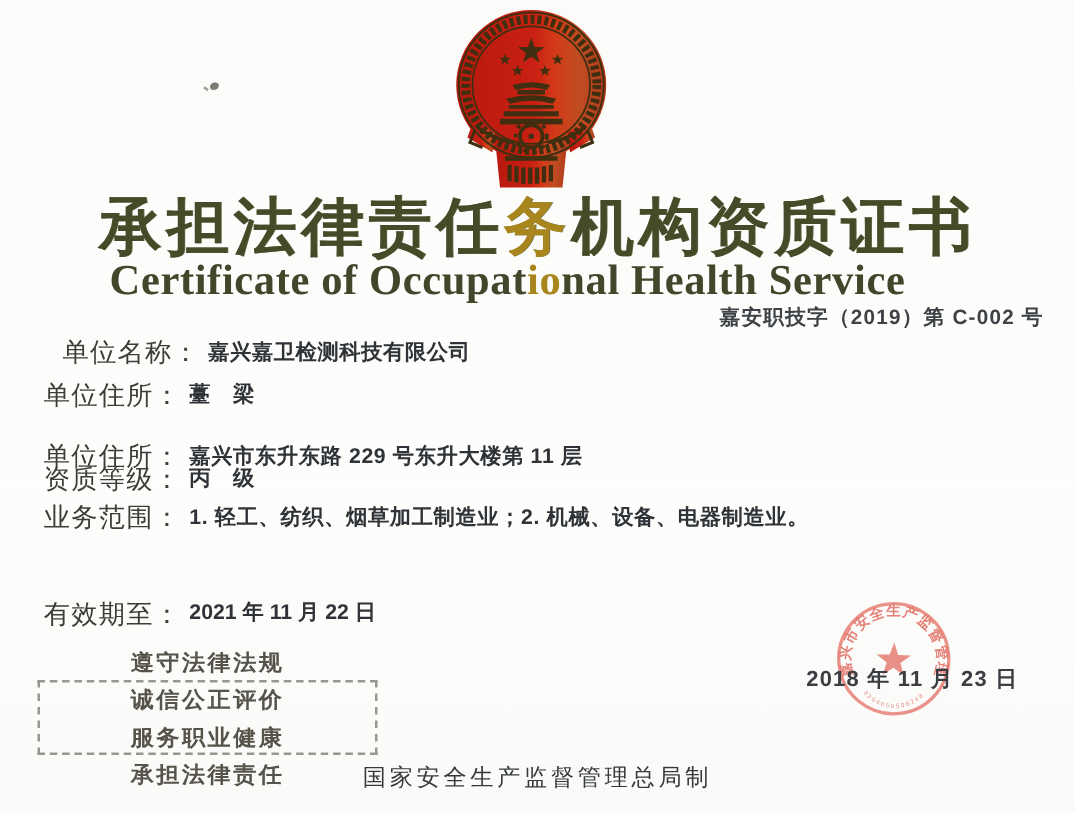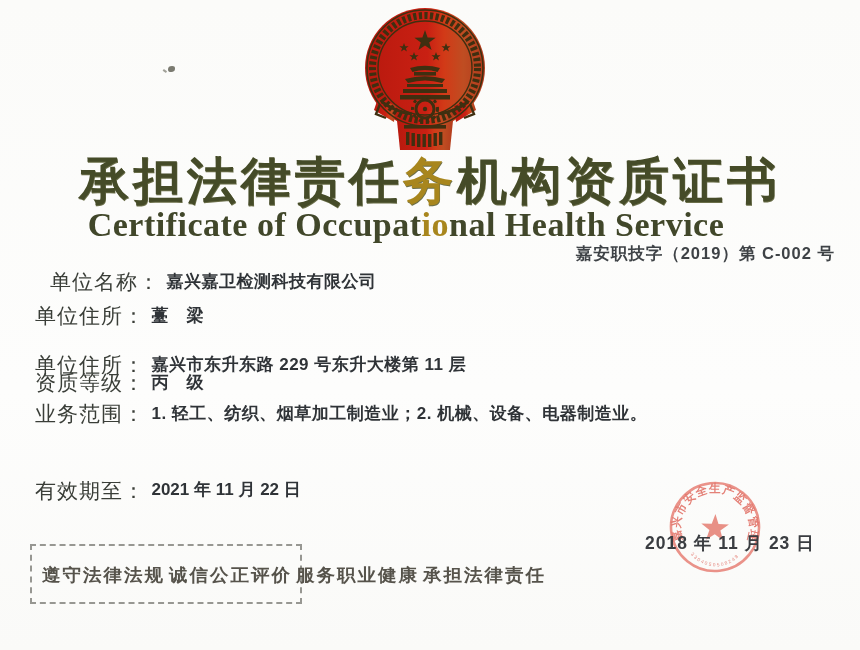--- a/index.html
+++ b/index.html
@@ -77,21 +77,21 @@
     font-size: 21px; color: #3a3e38; letter-spacing: 1px;
   }
   .validity-row .value {
     font-size: 17px; font-weight: bold; color: #2f3337; vertical-align: 3px;
   }
 
   
   .motto-box {
     position: absolute; left: 30px; top: 544px; width: 272px; height: 60px;
     border: 2px dashed #979792;
-    display: grid; grid-template-columns: 1fr 1fr 1fr 1fr;
+    display: grid; grid-template-columns: 1fr;
     align-content: center; justify-items: center;
     row-gap: 5px; column-gap: 4px; padding: 2px 10px;
   }
   .motto-box span {
     font-family: "Liberation Serif", "DejaVu Serif", serif;
     font-weight: bold; font-size: 18.5px; color: #56534b;
     letter-spacing: 2px; white-space: nowrap;
     transform: scaleY(0.95);
   }
 
@@ -228,14 +228,15 @@
     <text font-size="11.5" fill="#e0695e" font-weight="bold" letter-spacing="1" font-family="Liberation Serif, DejaVu Serif, serif" opacity="0.95">
       <textPath href="#sealArcTop" startOffset="2">嘉兴市安全生产监督管理局</textPath>
     </text>
     <text font-size="4.8" fill="#e0695e" letter-spacing="1.6" font-family="Liberation Sans, DejaVu Sans, sans-serif" opacity="0.9">
       <textPath href="#sealArcBottom" startOffset="4">3304050508248</textPath>
     </text>
   </svg>
 
   <div class="issue-date">2018 年 11 月 23 日</div>
 
+  <div class="issuer">国家安全生产监督管理总局制</div>
 
 </div>
 
 </body></html>

